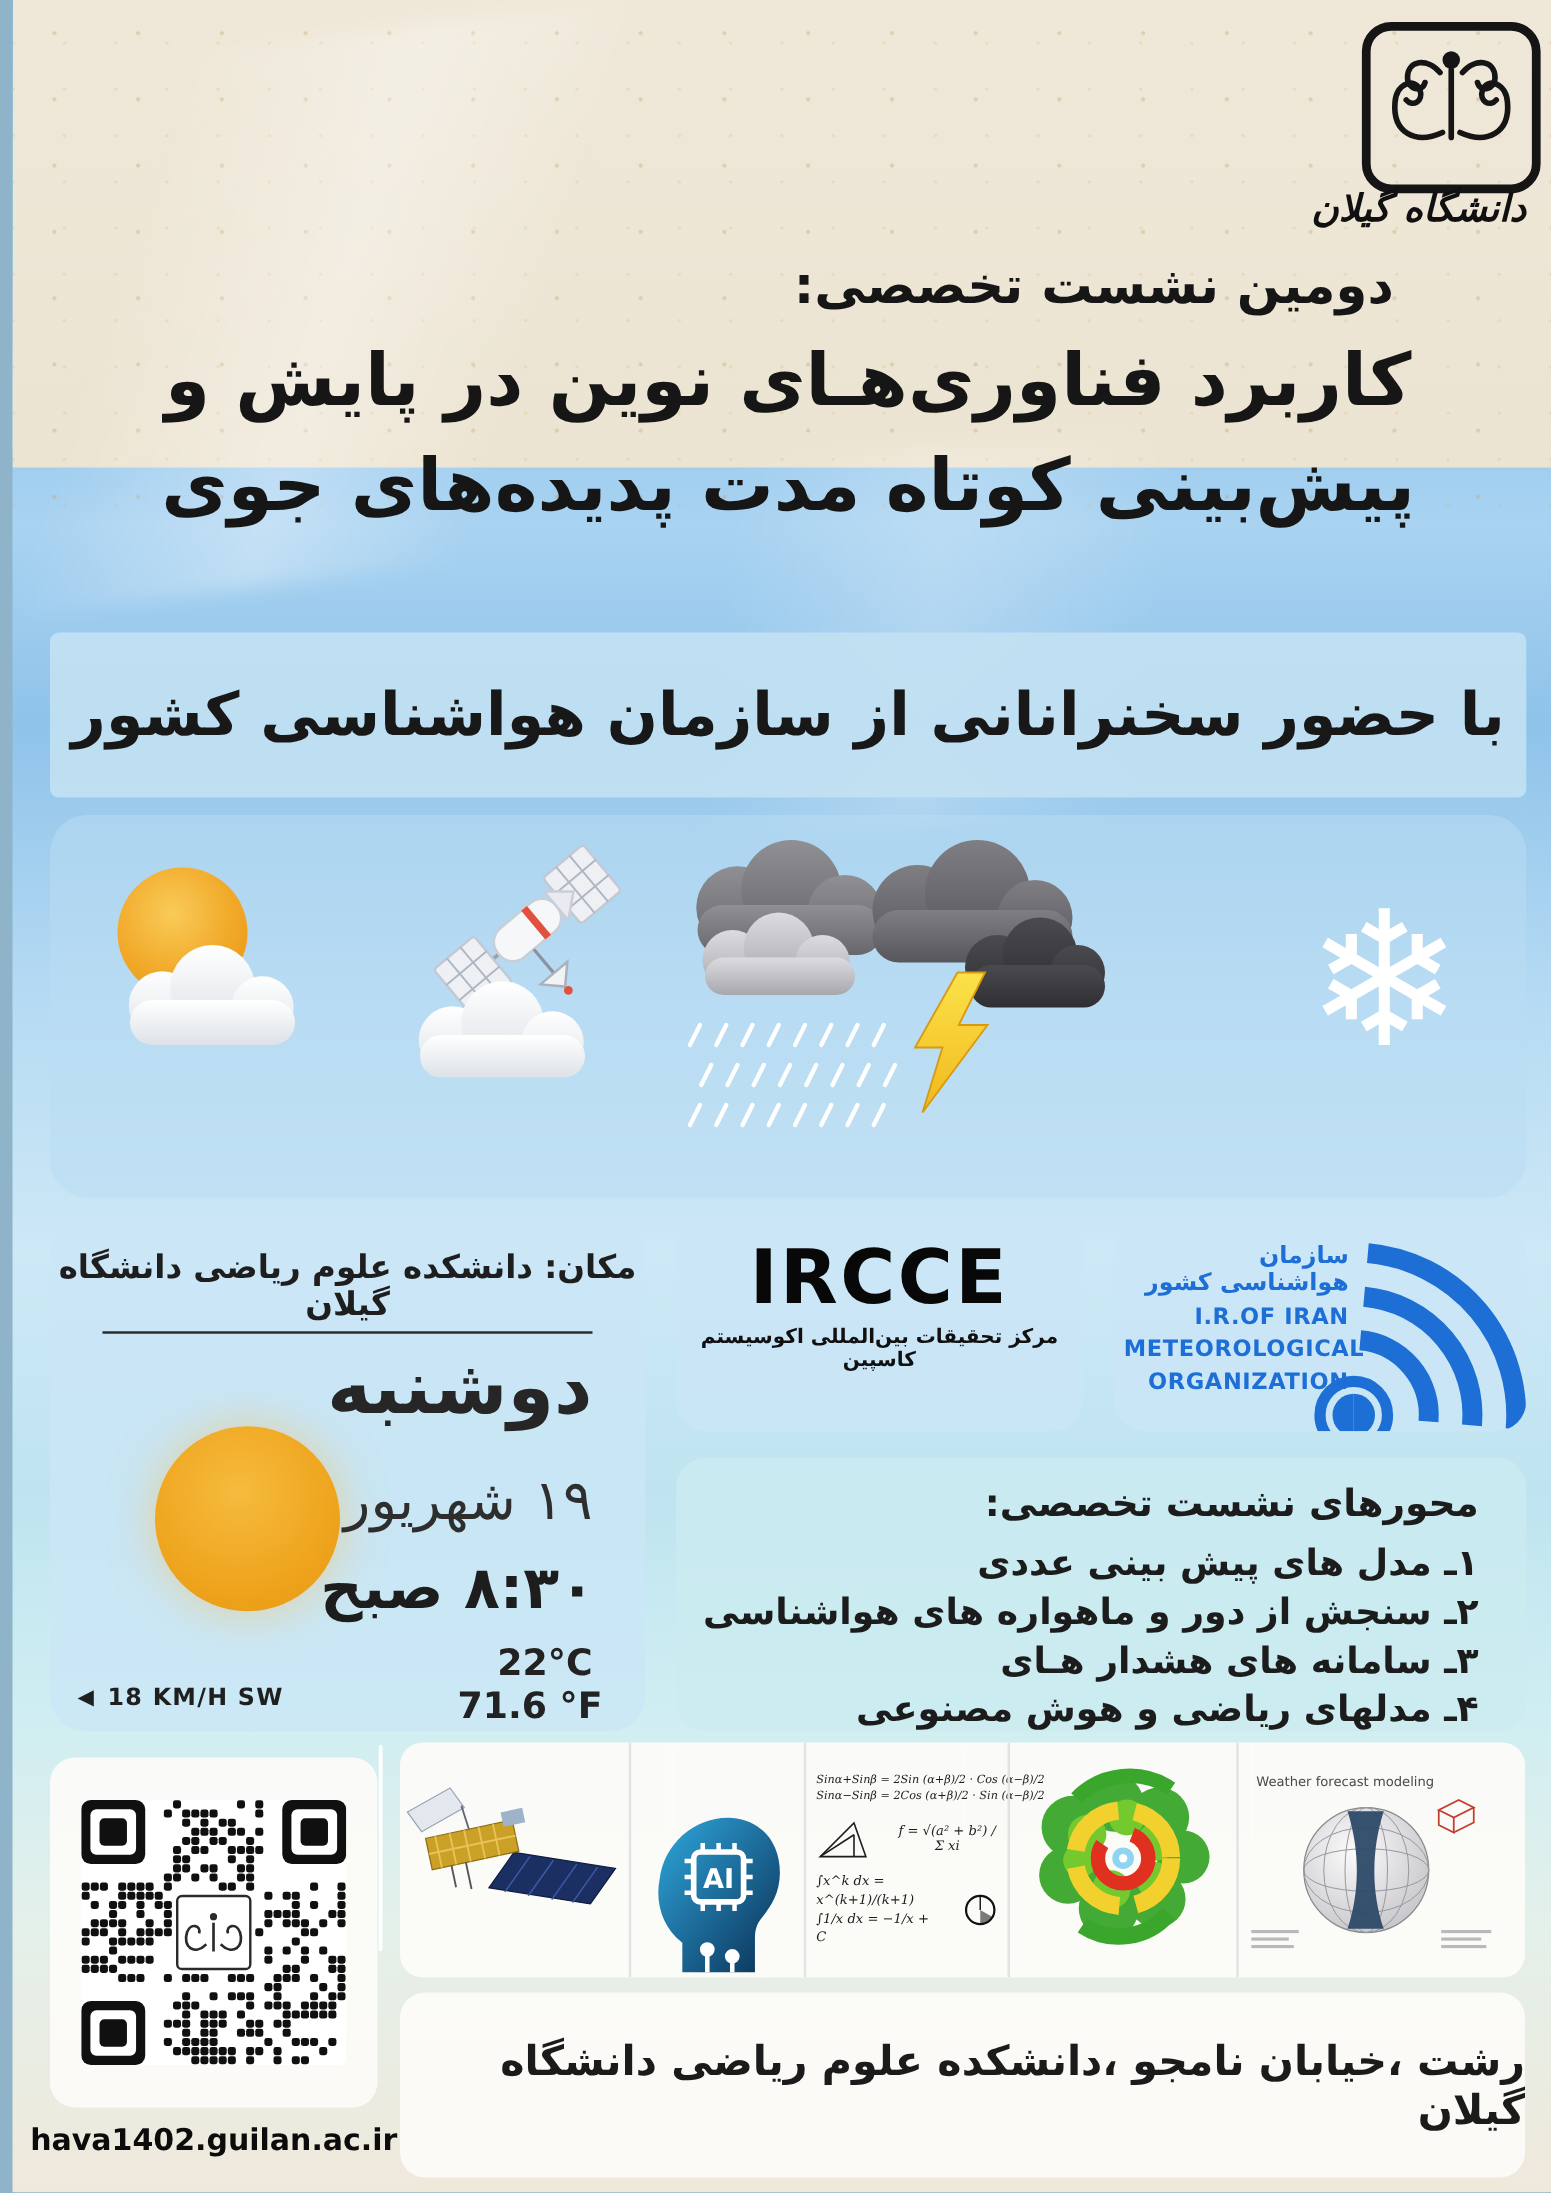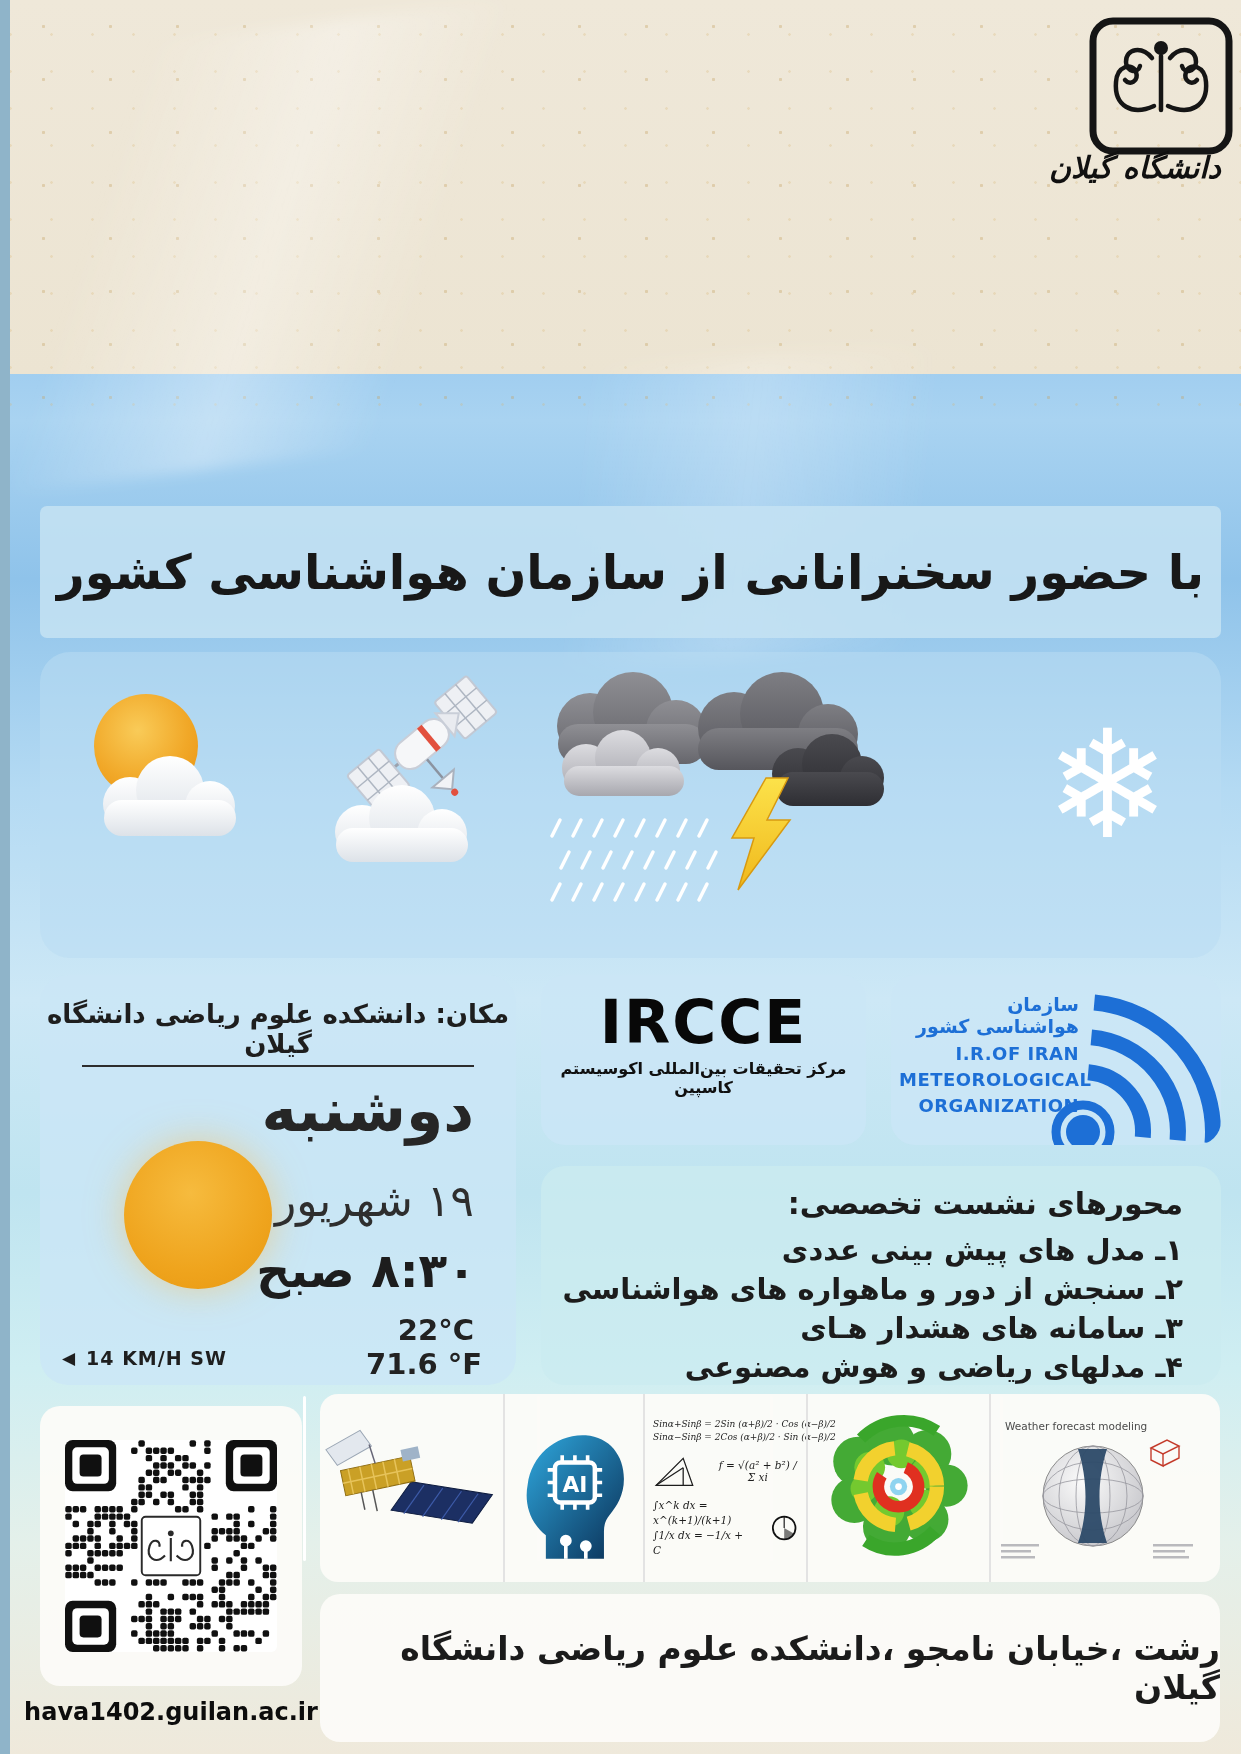--- a/index.html
+++ b/index.html
@@ -86,21 +86,21 @@
   
   .qr-card { left:30px; top:1406px; width:262px; height:280px; border-radius:20px; display:flex;
     align-items:center; justify-content:center; }
   .qr-url { position:absolute; left:14px; top:1698px; width:294px; text-align:center;
     font-size:24px; font-weight:bold; color:#0c0c0c; }
 
   .collage-card { left:310px; top:1394px; width:900px; height:188px; border-radius:18px;
     display:flex; overflow:hidden; }
   .seg { height:100%; display:flex; align-items:center; justify-content:center; position:relative; }
   .seg + .seg { border-left:2px solid #e3e3e3; }
-  .seg-sat { width:183px; } .seg-ai { width:140px; } .seg-math { width:163px; }
+  .seg-sat { width:183px; } .seg-ai { width:140px;align-items:flex-end; } .seg-math { width:163px; }
   .seg-storm { width:183px; } .seg-globe { width:227px; flex-direction:column; align-items:stretch; }
   .math-box { width:100%; padding:6px 8px; color:#1d1d1d; font-family:"DejaVu Serif", serif;
     font-style:italic; text-align:center; }
   .math-line { font-size:9px; line-height:13px; white-space:nowrap; }
   .math-row { display:flex; align-items:center; justify-content:center; gap:20px; margin-top:3px; }
   .math-frac { font-size:10.5px; }
   .math-int { font-size:10.5px; line-height:15px; text-align:left; }
   .globe-label { font-size:10.5px; color:#4a4a4a; padding:10px 0 0 14px; font-family:"DejaVu Sans", sans-serif; }
 
   .address-bar { left:310px; top:1594px; width:900px; height:148px; border-radius:20px;
@@ -126,20 +126,25 @@
         <path d="M80,90 C102,100 120,90 118,66 C117,50 102,46 98,56 C95,65 104,70 109,64"></path>
         <path d="M64,42 C54,30 38,32 38,46 C38,56 50,58 52,50"></path>
         <path d="M82,42 C92,30 108,32 108,46 C108,56 96,58 94,50"></path>
         <line x1="73" y1="40" x2="73" y2="94"></line>
       </g>
       <circle cx="73" cy="32" r="7" fill="#151515"></circle>
     </svg>
   </div>
   <div class="uog-caption">دانشگاه گیلان</div>
 
+  <div class="title-block">
+    <div class="title-kicker">دومین نشست تخصصی:</div>
+    <div class="title-line first">کاربرد فناوری‌هـای نوین در پایش و</div>
+    <div class="title-line">پیش‌بینی کوتاه مدت پدیده‌های جوی</div>
+  </div>
 
   <div class="banner">
     <div class="banner-text">با حضور سخنرانانی از سازمان هواشناسی کشور</div>
   </div>
 
   <div class="card icons-card">
     <div class="vdiv" style="left:263px"></div>
     <div class="vdiv" style="left:497px"></div>
     <div class="vdiv" style="left:730px"></div>
     <div class="vdiv" style="left:960px"></div>
@@ -291,21 +296,21 @@
     <div class="loc-title">مکان: دانشکده علوم ریاضی دانشگاه گیلان</div>
     <div class="loc-divider"></div>
     <div class="ev-day">دوشنبه</div>
     <div class="ev-sun"></div>
     <div class="ev-date">۱۹ شهریور</div>
     <div class="ev-time">۸:۳۰ صبح</div>
     <div class="ev-tempc">22°C</div>
     <div class="ev-tempf">71.6 °F</div>
     <div class="ev-wind">
       <span class="arrow">◀</span>
-      <span>14  KM/H SW</span>
+      <span>18  KM/H SW</span>
     </div>
   </div>
 
   <div class="card ircce-card">
     <div class="ircce-acronym">IRCCE</div>
     <div class="ircce-sub">مرکز تحقیقات بین‌المللی اکوسیستم کاسپین</div>
   </div>
 
   <div class="card met-card">
     <div class="met-text">

